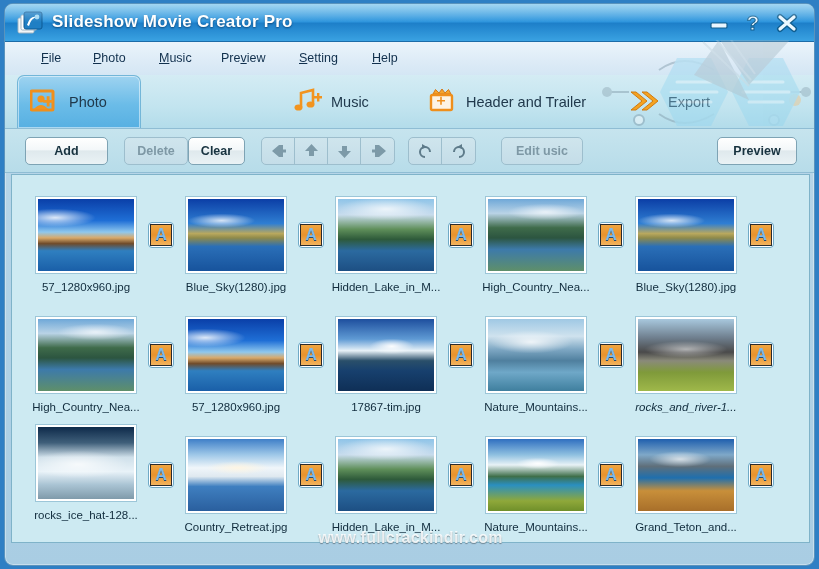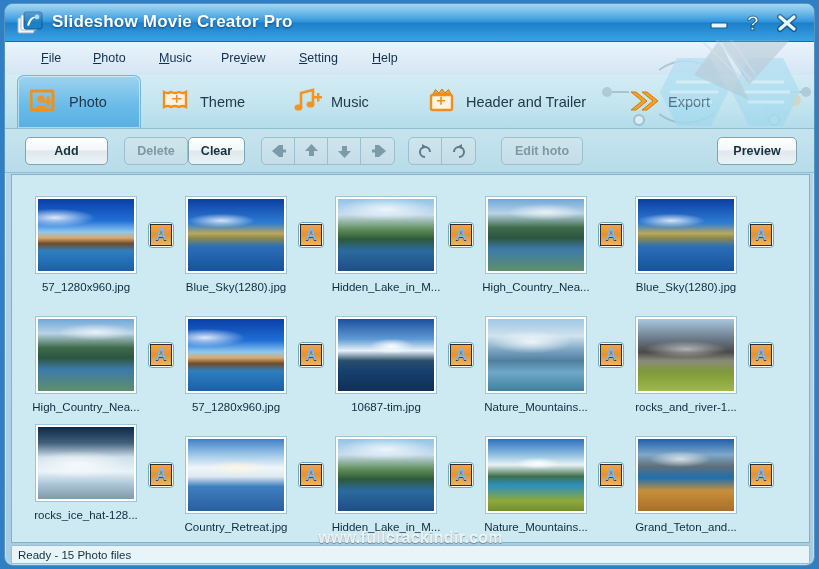--- a/index.html
+++ b/index.html
@@ -220,29 +220,20 @@
         <svg width="30" height="27" viewBox="0 0 30 27">
           <rect x="1" y="2" width="22" height="19" rx="1" fill="none" stroke="#ef8f1c" stroke-width="3"></rect>
           <circle cx="11" cy="10" r="3.6" fill="#f2941f"></circle>
           <path d="M4 20 Q11 12 18 20 Z" fill="#f2941f"></path>
           <path d="M21 11 h5 v-5 h4 v5 h5 v4 h-5 v5 h-4 v-5 h-5 z" transform="translate(-2,3) scale(.72)" fill="#f2941f"></path>
         </svg>
       </span>
       <span class="tab-label">Photo</span>
     </div>
 
-    <div class="tab" style="left:144px;width:120px">
-      <span class="tab-icon">
-        <svg width="30" height="27" viewBox="0 0 30 27">
-          <path d="M3 4 q4 2 7 0 q4 2 8 0 q4 2 7 0 v15 q-4 -2 -7 0 q-4 -2 -8 0 q-3 -2 -7 0 z" fill="#fdf2e2" stroke="#ef8f1c" stroke-width="2.4"></path>
-          <path d="M12 9 h4 v-3.2 h1.5 v3.2 h4 v1.5 h-4 v3.2 h-1.5 v-3.2 h-4 z" transform="translate(-1,1)" fill="#ef8f1c"></path>
-        </svg>
-      </span>
-      <span class="tab-label">Theme</span>
-    </div>
 
     <div class="tab" style="left:275px;width:118px">
       <span class="tab-icon">
         <svg width="30" height="27" viewBox="0 0 30 27">
           <path d="M9 19 V5 L21 2 V16" fill="none" stroke="#f2941f" stroke-width="2.6"></path>
           <ellipse cx="6.5" cy="19.5" rx="4" ry="3.1" fill="#f2941f"></ellipse>
           <ellipse cx="18.5" cy="16.5" rx="4" ry="3.1" fill="#f2941f"></ellipse>
           <path d="M22 8 h3 v-3 h2.4 v3 h3 v2.4 h-3 v3 h-2.4 v-3 h-3 z" fill="#f2941f"></path>
         </svg>
       </span>
@@ -307,21 +298,21 @@
         </svg>
       </div>
       <div class="g-btn">
         <svg width="17" height="16" viewBox="0 0 17 16">
           <path d="M4 9 a5 5 0 1 1 5 5" fill="none" stroke="#5e7b8a" stroke-width="2"></path>
           <path d="M12 1 L12 6 L7 4 Z" fill="#5e7b8a"></path>
         </svg>
       </div>
     </div>
 
-    <div class="tb-btn disabled" style="left:496px;width:82px">Edit hoto</div>
+    <div class="tb-btn disabled" style="left:496px;width:82px">Edit usic</div>
     <div class="tb-btn" style="left:712px;width:80px">Preview</div>
   </div>
 
   <div id="listarea">
       <div class="cell" style="left: 24px; top: 22px; width: 100px; height: 102px;">
         <div class="thumb-wrap" style="left: 0px; top: 0px; width: 100px; height: 76px;">
           <div class="thumb" style="height: 100%; background-image: radial-gradient(60% 18% at 18% 26%, rgba(255, 255, 255, 0.85), transparent 70%), linear-gradient(rgb(10, 63, 168) 0%, rgb(31, 111, 214) 30%, rgb(143, 200, 238) 46%, rgb(217, 169, 106) 54%, rgb(111, 75, 42) 62%, rgb(47, 127, 192) 72%, rgb(26, 95, 168) 100%);"></div>
         </div>
         <div class="caption" style="left: -16px; top: 84px; width: 132px;">57_1280x960.jpg</div>
       </div>
@@ -376,35 +367,35 @@
         </div>
         <div class="caption" style="left: -16px; top: 84px; width: 132px;">57_1280x960.jpg</div>
       </div>
       <div class="trans-icon" style="left: 286px; top: 167px;">
         <span>A</span>
       </div>
       <div class="cell" style="left: 324px; top: 142px; width: 100px; height: 102px;">
         <div class="thumb-wrap" style="left: 0px; top: 0px; width: 100px; height: 76px;">
           <div class="thumb" style="height: 100%; background-image: radial-gradient(34% 16% at 56% 38%, rgba(255, 255, 255, 0.95), transparent 68%), linear-gradient(rgb(30, 79, 158) 0%, rgb(95, 154, 212) 28%, rgb(232, 242, 248) 44%, rgb(42, 79, 106) 58%, rgb(23, 64, 110) 72%, rgb(15, 47, 86) 100%);"></div>
         </div>
-        <div class="caption" style="left: -16px; top: 84px; width: 132px;">10687-tim.jpg</div>
+        <div class="caption" style="left: -16px; top: 84px; width: 132px;">17867-tim.jpg</div>
       </div>
       <div class="trans-icon" style="left: 436px; top: 167px;">
         <span>A</span>
       </div>
       <div class="cell" style="left: 474px; top: 142px; width: 100px; height: 102px;">
         <div class="thumb-wrap" style="left: 0px; top: 0px; width: 100px; height: 76px;">
           <div class="thumb" style="height: 100%; background-image: radial-gradient(60% 22% at 45% 32%, rgba(255, 255, 255, 0.8), transparent 72%), linear-gradient(rgb(159, 200, 228) 0%, rgb(207, 226, 238) 24%, rgb(127, 168, 196) 42%, rgb(79, 127, 158) 58%, rgb(111, 168, 200) 74%, rgb(63, 127, 158) 100%);"></div>
         </div>
         <div class="caption" style="left: -16px; top: 84px; width: 132px;">Nature_Mountains...</div>
       </div>
       <div class="trans-icon" style="left: 586px; top: 167px;">
         <span>A</span>
       </div>
-      <div class="cell" style="left: 624px; top: 142px; width: 100px; height: 102px;">
+      <div class="cell" style="left: 624px; top: 142px; width: 100px; height: 102px; font-style: italic;">
         <div class="thumb-wrap" style="left: 0px; top: 0px; width: 100px; height: 76px;">
           <div class="thumb" style="height: 100%; background-image: radial-gradient(60% 16% at 50% 42%, rgba(255, 255, 255, 0.55), transparent 72%), linear-gradient(rgb(168, 200, 222) 0%, rgb(111, 127, 142) 26%, rgb(74, 74, 74) 46%, rgb(138, 138, 122) 58%, rgb(127, 154, 58) 74%, rgb(159, 184, 74) 100%);"></div>
         </div>
         <div class="caption" style="left: -16px; top: 84px; width: 132px;">rocks_and_river-1...</div>
       </div>
       <div class="cell" style="left: 24px; top: 250px; width: 100px; height: 102px;">
         <div class="thumb-wrap" style="left: 0px; top: 0px; width: 100px; height: 76px;">
           <div class="thumb" style="height: 100%; background-image: radial-gradient(70% 26% at 42% 52%, rgba(255, 255, 255, 0.75), transparent 74%), linear-gradient(rgb(14, 42, 74) 0%, rgb(63, 95, 122) 22%, rgb(207, 224, 234) 42%, rgb(232, 242, 248) 62%, rgb(170, 196, 212) 80%, rgb(127, 154, 170) 100%);"></div>
         </div>
         <div class="caption" style="left: -16px; top: 84px; width: 132px;">rocks_ice_hat-128...</div>
@@ -450,21 +441,20 @@
       </div>
       <div class="trans-icon" style="left: 736px; top: 167px;">
         <span>A</span>
       </div>
       <div class="trans-icon" style="left: 736px; top: 287px;">
         <span>A</span>
       </div>
     </div>
 
   <div id="statusbar">
-    <div id="status-left">Ready - 15 Photo files</div>
   </div>
 
   <div id="wm-graphic">
     <svg width="215" height="105" viewBox="0 0 215 105">
       <g stroke="#7f99a8" stroke-width="2" fill="none">
         <path d="M10 52 h20 M185 52 h22 M60 30 q25 -18 55 0 M60 74 q25 18 55 0"></path>
         <circle cx="8" cy="52" r="5" fill="#8fa8b5" stroke="none"></circle>
         <circle cx="207" cy="52" r="5" fill="#8fa8b5" stroke="none"></circle>
         <circle cx="40" cy="80" r="5" fill="#ffffff"></circle>
         <circle cx="175" cy="80" r="5" fill="#ffffff"></circle>

